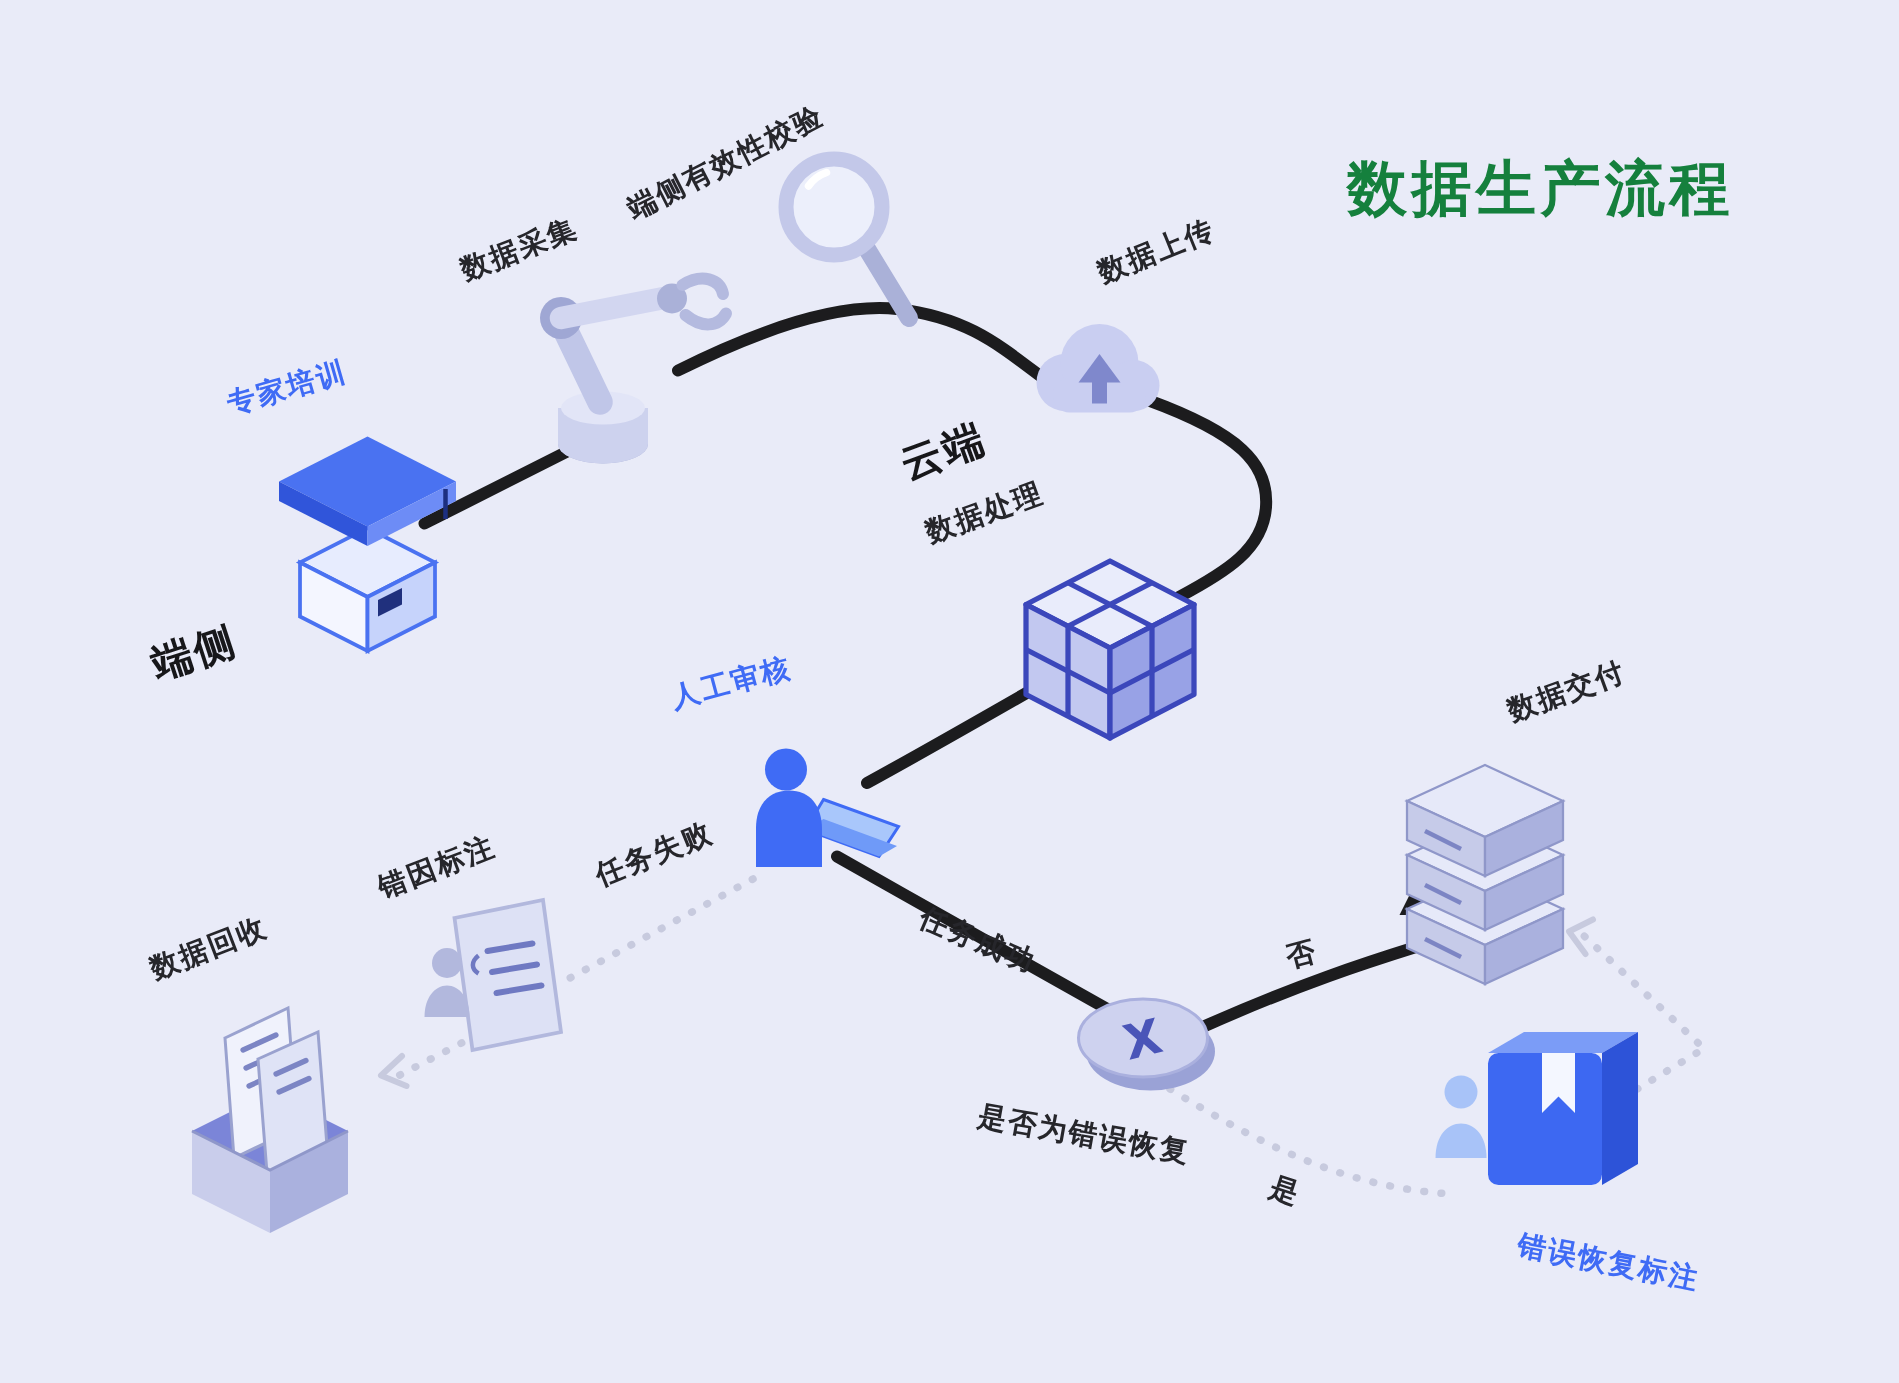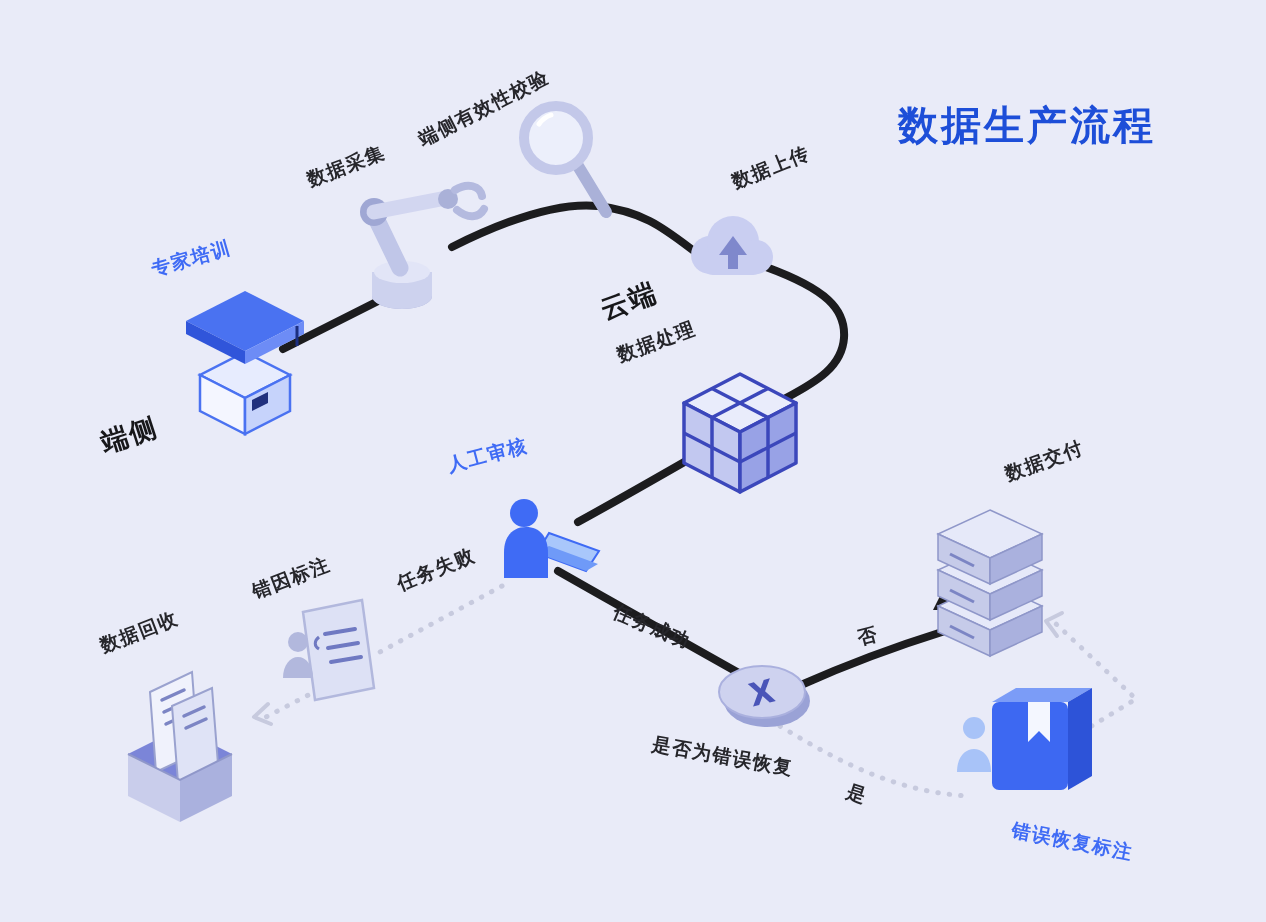--- a/index.html
+++ b/index.html
@@ -9,21 +9,21 @@
   }
   .stage {
     position:relative;
     width:1266px; height:922px;
     background:#e9ebf8;
     overflow:hidden;
   }
   svg.scene { position:absolute; left:0; top:0; }
   .title {
     position:absolute; left:898px; top:98px;
-    font-size:40px; font-weight:800; color:#1d4ed8; letter-spacing:3px;
+    font-size:40px; font-weight:800; color:#15803d; letter-spacing:3px;
     white-space:nowrap;
   }
   .lbl {
     position:absolute;
     font-size:19px; font-weight:600; color:#26262b;
     white-space:nowrap; letter-spacing:1.5px;
     transform-origin:left center;
   }
   .lbl.zone { font-size:27px; font-weight:800; color:#17171a; letter-spacing:2px; }
   .lbl.blue { color:#3f6bf5; font-weight:700; }

